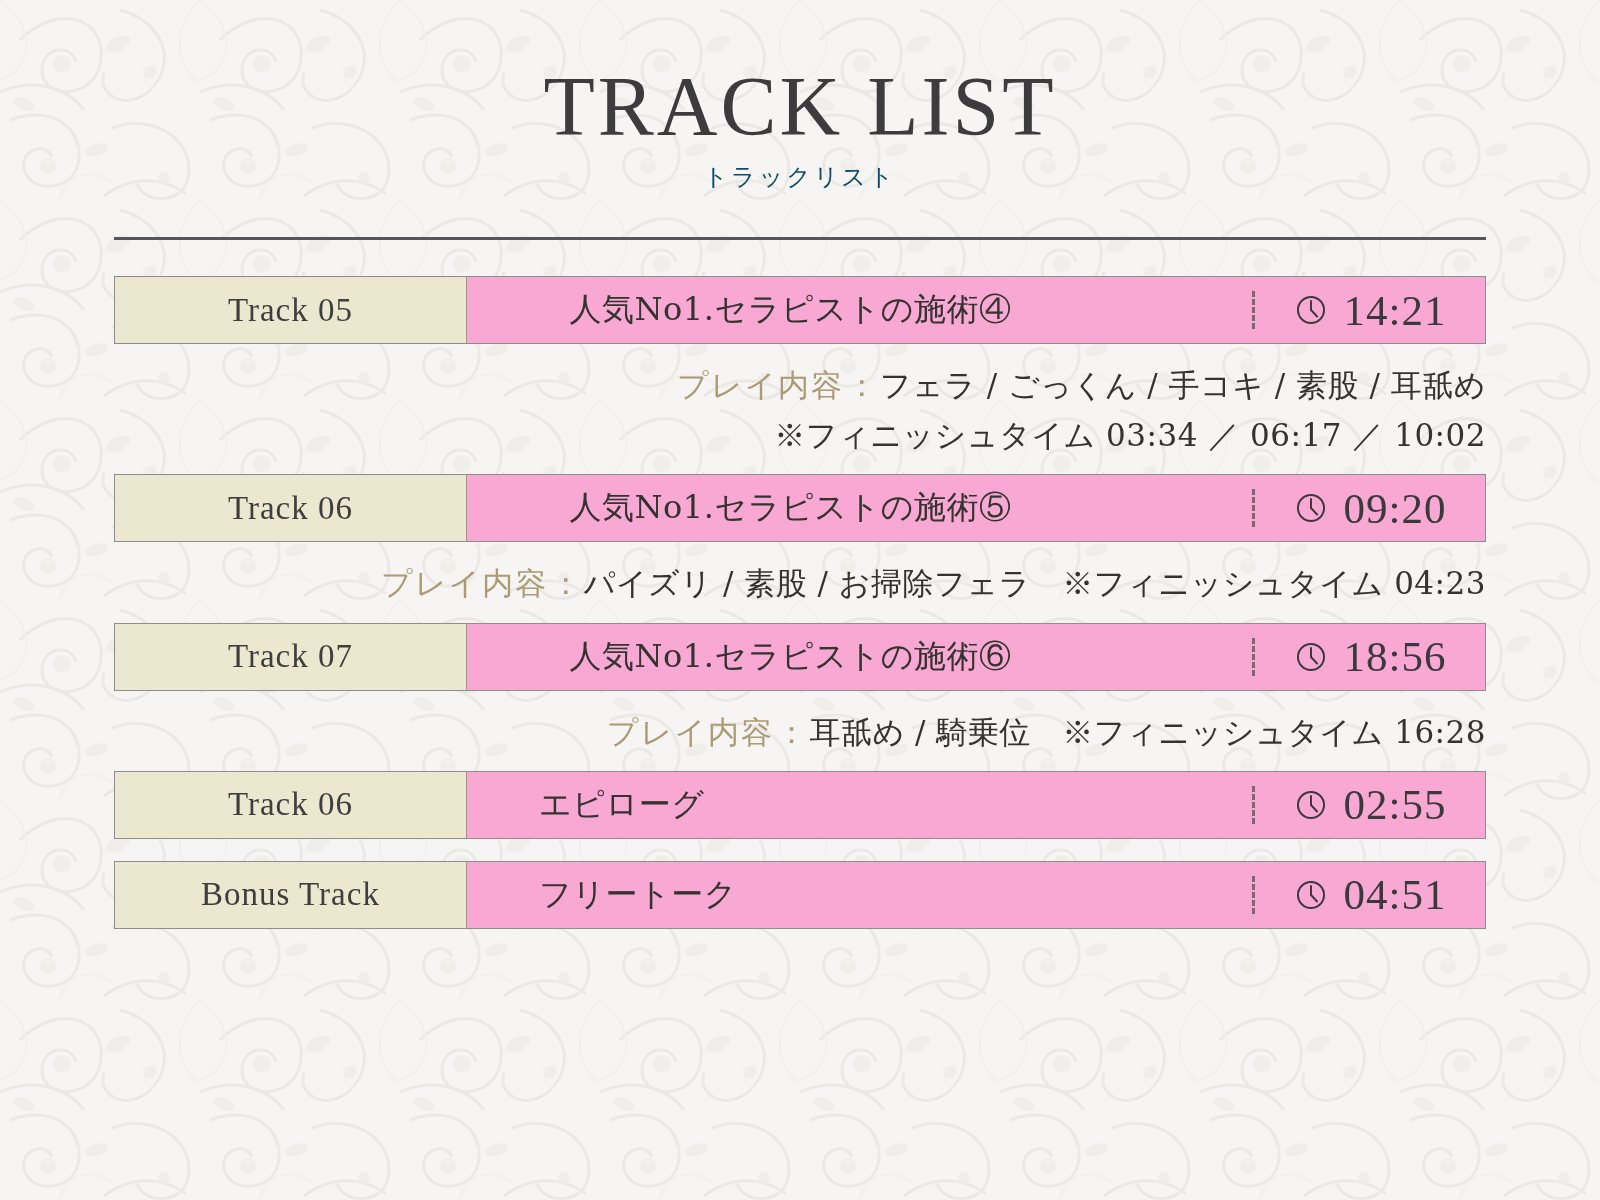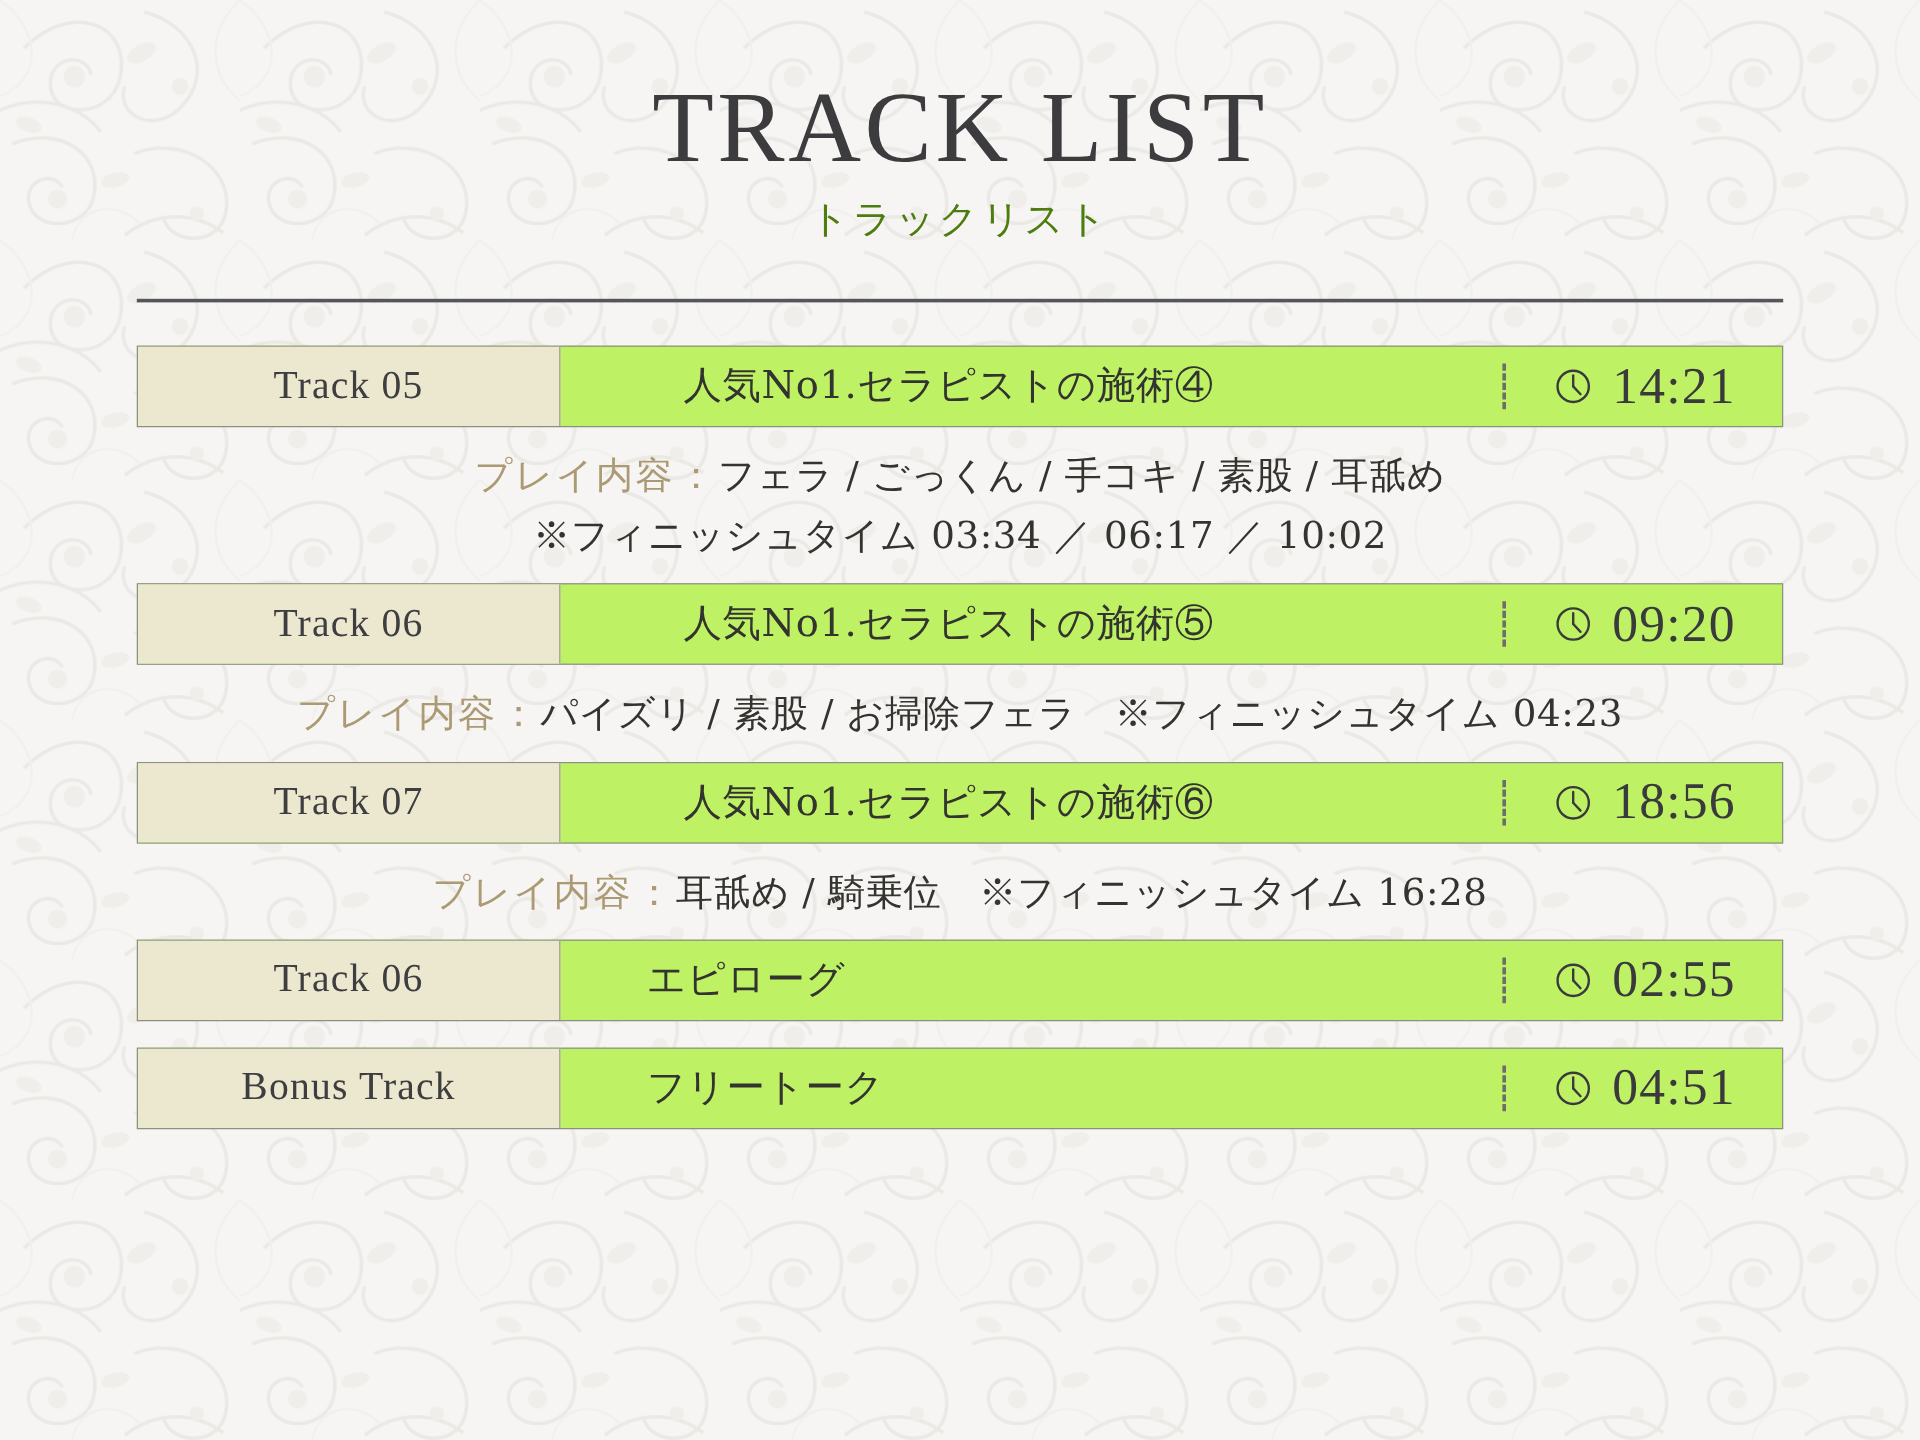--- a/index.html
+++ b/index.html
@@ -46,23 +46,23 @@
     font-size: 84px;
     line-height: 1.06;
     letter-spacing: 3px;
     color: #3c3c3e;
     font-weight: normal;
     margin: 0;
     font-family: "Liberation Serif", "DejaVu Serif", serif;
   }
   .page-subtitle {
     margin: 10px 0 0 0;
-    font-size: 32px;
+    font-size: 24px;
     letter-spacing: 3px;
-    color: #4d7c0f;
+    color: #0c4a6e;
     font-family: "DejaVu Serif", "Liberation Serif", serif;
     font-weight: normal;
   }
 
   .header-rule {
     width: 1372px;
     height: 0;
     margin: 44px auto 0 auto;
     border-top: 3px solid #55565a;
   }
@@ -72,21 +72,21 @@
     width: 1372px;
     margin: 0 auto;
     padding-top: 36px;
   }
 
   .track-row {
     display: flex;
     align-items: stretch;
     height: 68px;
     border: 1px solid #8d8d8d;
-    background: #bef264;
+    background: #f9a8d4;
     box-sizing: border-box;
   }
 
   .track-badge {
     width: 352px;
     flex: 0 0 352px;
     background: #ece7cf;
     border-right: 1px solid #9d9a8a;
     display: flex;
     align-items: center;
@@ -143,21 +143,21 @@
   .time-text {
     font-size: 43px;
     color: #3a3a3c;
     letter-spacing: 1px;
     font-family: "Liberation Serif", "DejaVu Serif", serif;
   }
 
   
   .play-block {
     padding: 16px 0 14px 0;
-    text-align: center;
+    text-align: right;
   }
   .play-line {
     font-size: 31px;
     line-height: 1.62;
     color: #33332f;
     font-family: "DejaVu Serif", "Liberation Serif", serif;
     letter-spacing: 0.5px;
     white-space: nowrap;
   }
   .play-label {

